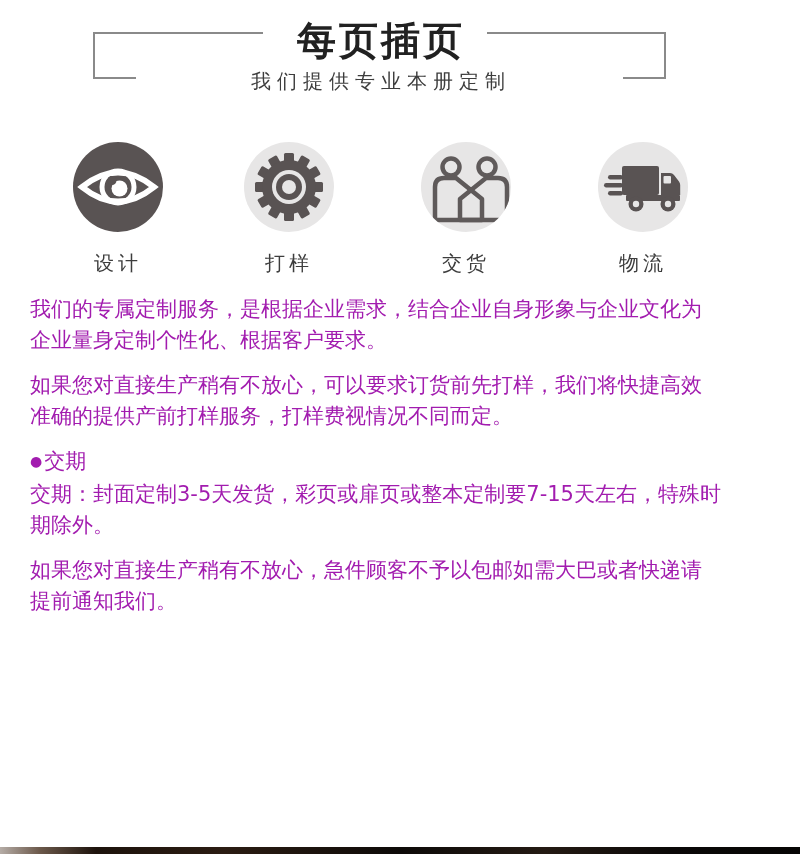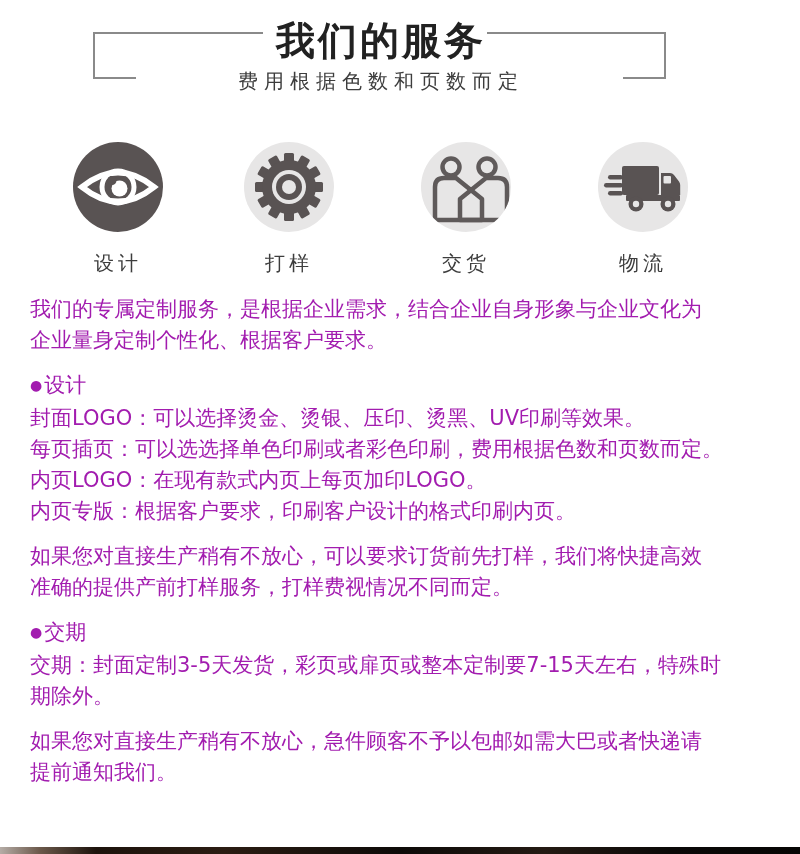--- a/index.html
+++ b/index.html
@@ -49,22 +49,22 @@
 <body>
 
 <div class="bracket" style="left:93px;top:32px;width:170px;height:2px;"></div>
 <div class="bracket" style="left:93px;top:32px;width:2px;height:47px;"></div>
 <div class="bracket" style="left:93px;top:77px;width:43px;height:2px;"></div>
 <div class="bracket" style="left:487px;top:32px;width:179px;height:2px;"></div>
 <div class="bracket" style="left:664px;top:32px;width:2px;height:47px;"></div>
 <div class="bracket" style="left:623px;top:77px;width:43px;height:2px;"></div>
 
 <div class="title-block">
-  <div class="main-title">我们的服务</div>
-  <div class="sub-title">费用根据色数和页数而定</div>
+  <div class="main-title">每页插页</div>
+  <div class="sub-title">我们提供专业本册定制</div>
 </div>
 
 <div class="service" style="left:73px;top:142px;">
   <div class="circle dark">
     <svg viewBox="0 0 90 90" width="90" height="90">
       <path d="M9,45 Q45,16 81,45 Q45,74 9,45 Z" fill="none" stroke="#ffffff" stroke-width="6" stroke-linejoin="miter"></path>
       <circle cx="45" cy="45" r="16" fill="none" stroke="#ffffff" stroke-width="5"></circle>
       <circle cx="46.5" cy="46.5" r="8" fill="#ffffff"></circle>
       <circle cx="39" cy="38.5" r="4.5" fill="#595353"></circle>
     </svg>
@@ -135,29 +135,20 @@
   <div class="label">物流</div>
 </div>
 
 <div class="textcol">
 
   <div>
     <div>我们的专属定制服务，是根据企业需求，结合企业自身形象与企业文化为</div>
     <div>企业量身定制个性化、根据客户要求。</div>
   </div>
 
-  <div class="section">
-    <div>
-      <span class="bullet">●</span><span>设计</span>
-    </div>
-    <div>封面LOGO：可以选择烫金、烫银、压印、烫黑、UV印刷等效果。</div>
-    <div>每页插页：可以选选择单色印刷或者彩色印刷，费用根据色数和页数而定。</div>
-    <div>内页LOGO：在现有款式内页上每页加印LOGO。</div>
-    <div>内页专版：根据客户要求，印刷客户设计的格式印刷内页。</div>
-  </div>
 
   <div class="section">
     <div>如果您对直接生产稍有不放心，可以要求订货前先打样，我们将快捷高效</div>
     <div>准确的提供产前打样服务，打样费视情况不同而定。</div>
   </div>
 
   <div class="section">
     <div>
       <span class="bullet">●</span><span>交期</span>
     </div>

